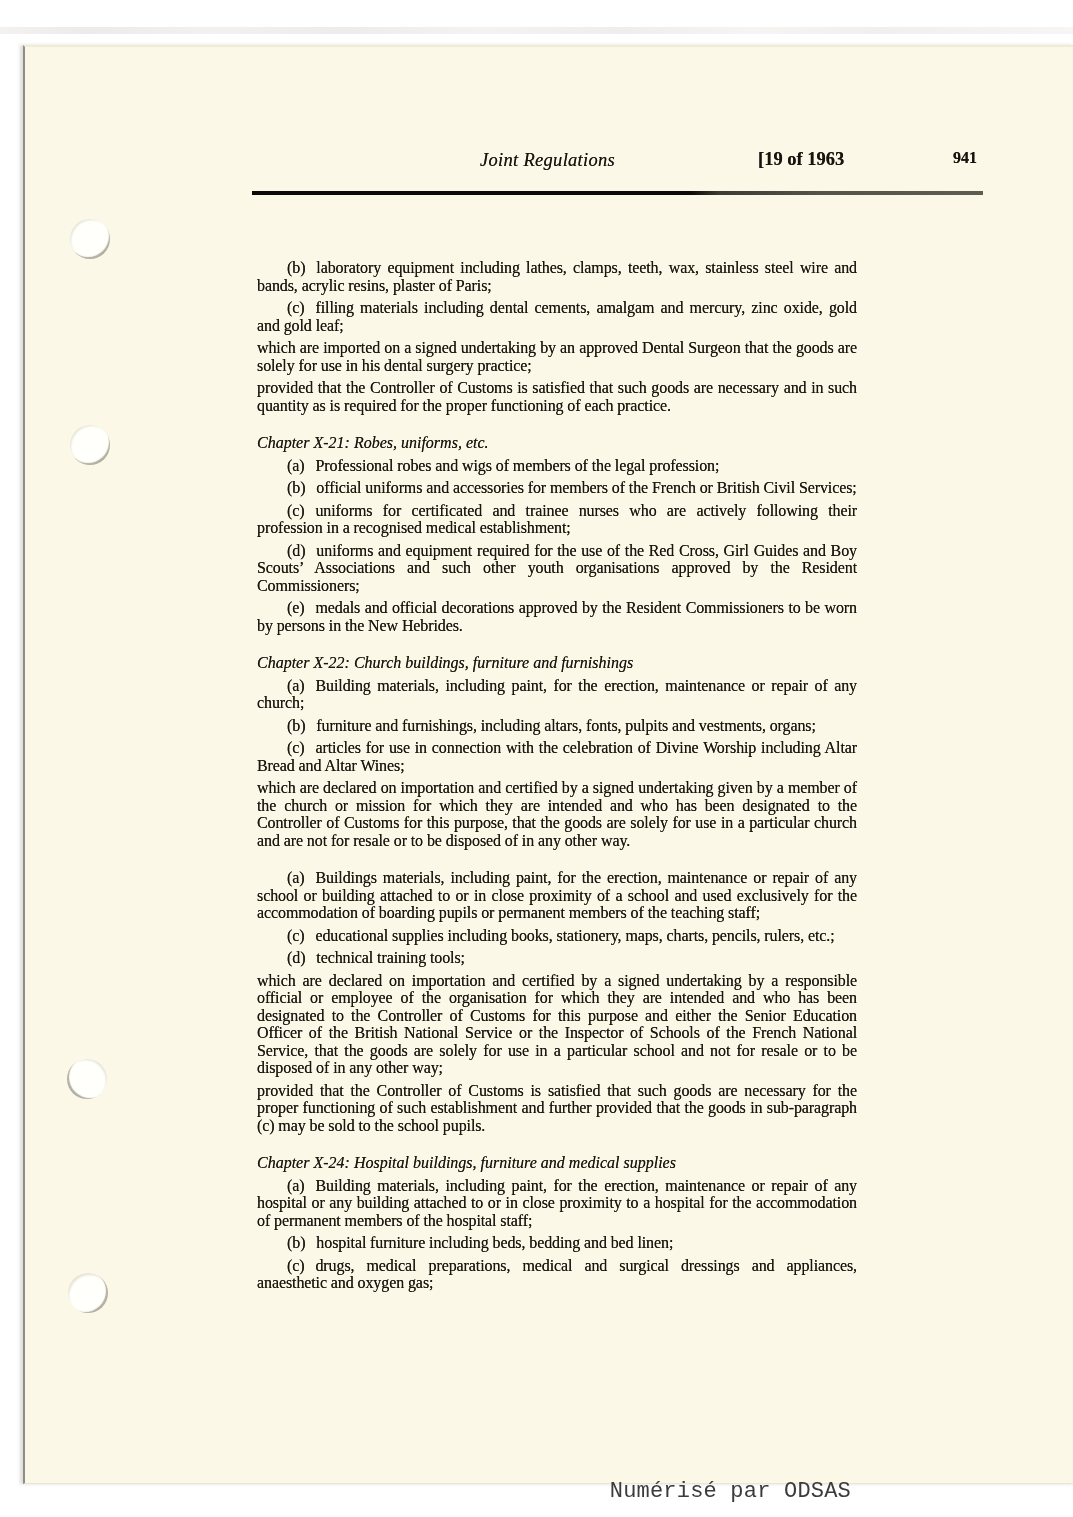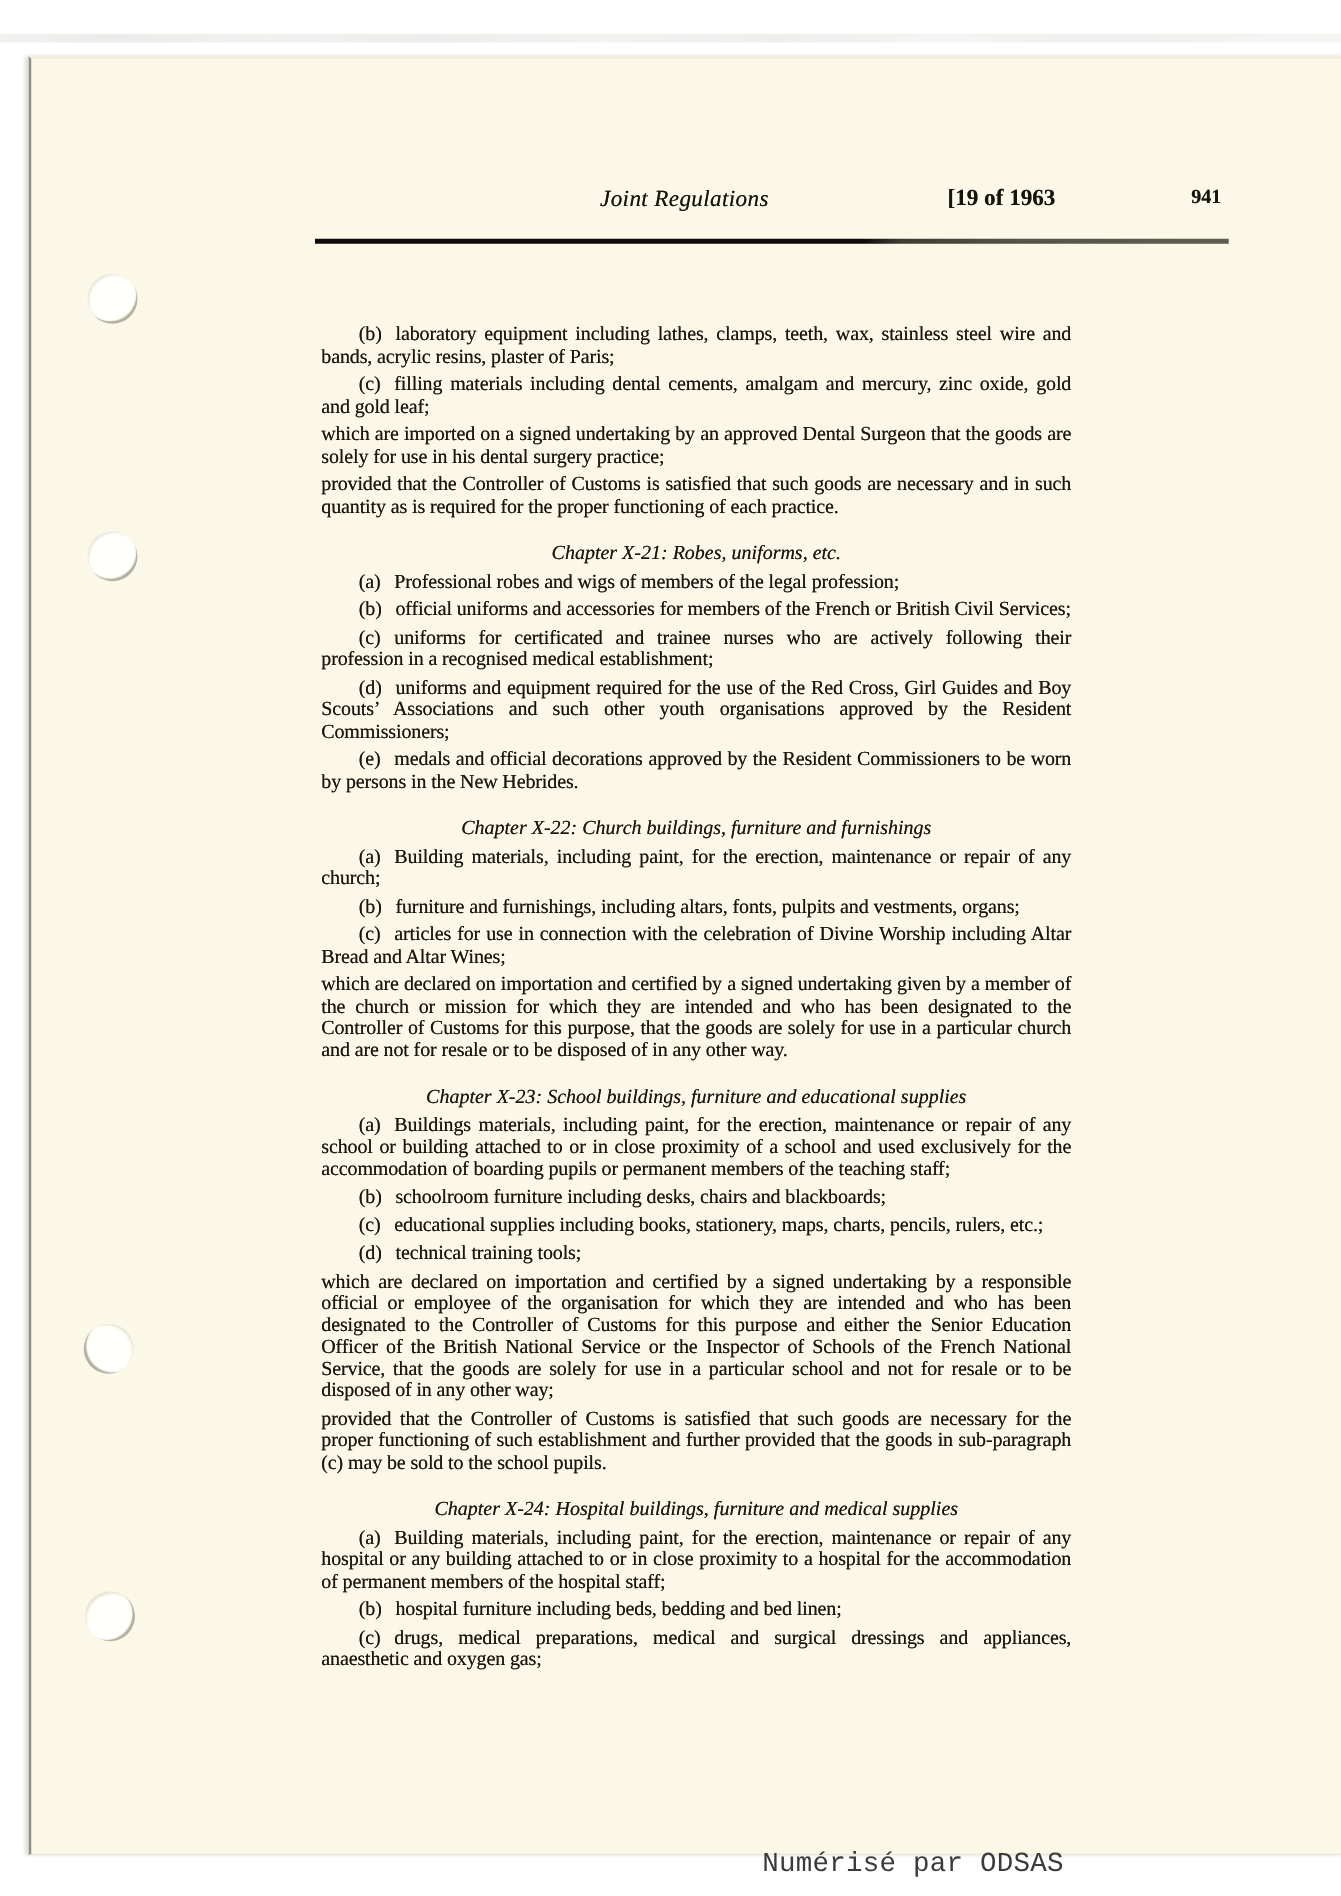--- a/index.html
+++ b/index.html
@@ -75,21 +75,21 @@
     text-shadow: 0 0 0.5px rgba(25,18,10,0.8);
     margin-top: 36px;
   }
   .content p.para { margin: 0 0 5px 0; }
   .content p.para.indent { text-indent: 30px; }
   .content p.para .label { margin-right: 11px; }
   .content section { display: block; }
   .content section.chapter { margin-top: 20px; }
   .content h3 {
     font-style: italic; font-weight: normal; font-size: 16px; line-height: 17.5px;
-    margin: 0 0 5px 0; text-align: center; letter-spacing: 0;
+    margin: 0 0 5px 0; text-align: left; letter-spacing: 0;
   }
 
   
   .watermark {
     position: absolute; top: 1479px; right: 11px;
     font-family: Liberation Mono, monospace;
     font-size: 22px; color: #3b3b3b; letter-spacing: 0.2px;
   }
 </style>
 </head>
@@ -126,23 +126,21 @@
           <p class="para indent"><span class="label">(e)</span>medals and official decorations approved by the Resident Commissioners to be worn by persons in the New Hebrides.</p>
         </section>
         <section class="chapter">
           <h3>Chapter X-22: Church buildings, furniture and furnishings</h3>
           <p class="para indent"><span class="label">(a)</span>Building materials, including paint, for the erection, maintenance or repair of any church;</p>
           <p class="para indent"><span class="label">(b)</span>furniture and furnishings, including altars, fonts, pulpits and vestments, organs;</p>
           <p class="para indent"><span class="label">(c)</span>articles for use in connection with the celebration of Divine Worship including Altar Bread and Altar Wines;</p>
           <p class="para">which are declared on importation and certified by a signed undertaking given by a member of the church or mission for which they are intended and who has been designated to the Controller of Customs for this purpose, that the goods are solely for use in a particular church and are not for resale or to be disposed of in any other way.</p>
         </section>
         <section class="chapter">
-          <h3>Chapter X-23: School buildings, furniture and educational supplies</h3>
           <p class="para indent"><span class="label">(a)</span>Buildings materials, including paint, for the erection, maintenance or repair of any school or building attached to or in close proximity of a school and used exclusively for the accommodation of boarding pupils or permanent members of the teaching staff;</p>
-          <p class="para indent"><span class="label">(b)</span>schoolroom furniture including desks, chairs and blackboards;</p>
           <p class="para indent"><span class="label">(c)</span>educational supplies including books, stationery, maps, charts, pencils, rulers, etc.;</p>
           <p class="para indent"><span class="label">(d)</span>technical training tools;</p>
           <p class="para">which are declared on importation and certified by a signed undertaking by a responsible official or employee of the organisation for which they are intended and who has been designated to the Controller of Customs for this purpose and either the Senior Education Officer of the British National Service or the Inspector of Schools of the French National Service, that the goods are solely for use in a particular school and not for resale or to be disposed of in any other way;</p>
           <p class="para">provided that the Controller of Customs is satisfied that such goods are necessary for the proper functioning of such establishment and further provided that the goods in sub-paragraph (c) may be sold to the school pupils.</p>
         </section>
         <section class="chapter">
           <h3>Chapter X-24: Hospital buildings, furniture and medical supplies</h3>
           <p class="para indent"><span class="label">(a)</span>Building materials, including paint, for the erection, maintenance or repair of any hospital or any building attached to or in close proximity to a hospital for the accommodation of permanent members of the hospital staff;</p>
           <p class="para indent"><span class="label">(b)</span>hospital furniture including beds, bedding and bed linen;</p>
           <p class="para indent"><span class="label">(c)</span>drugs, medical preparations, medical and surgical dressings and appliances, anaesthetic and oxygen gas;</p>

